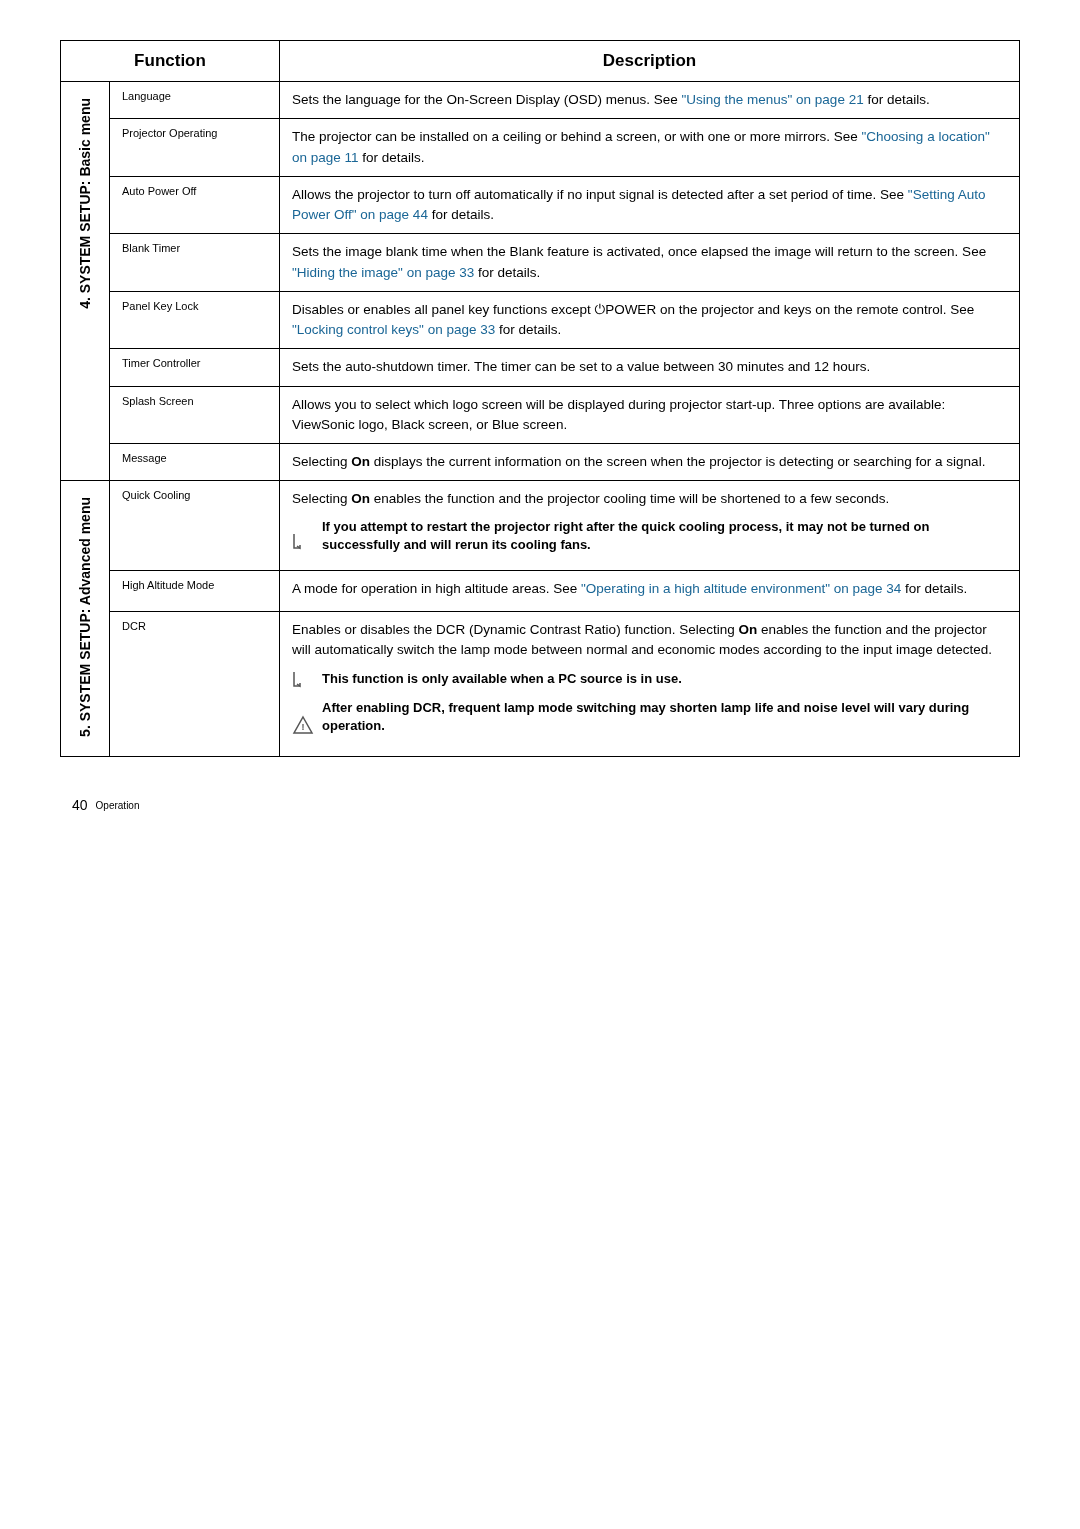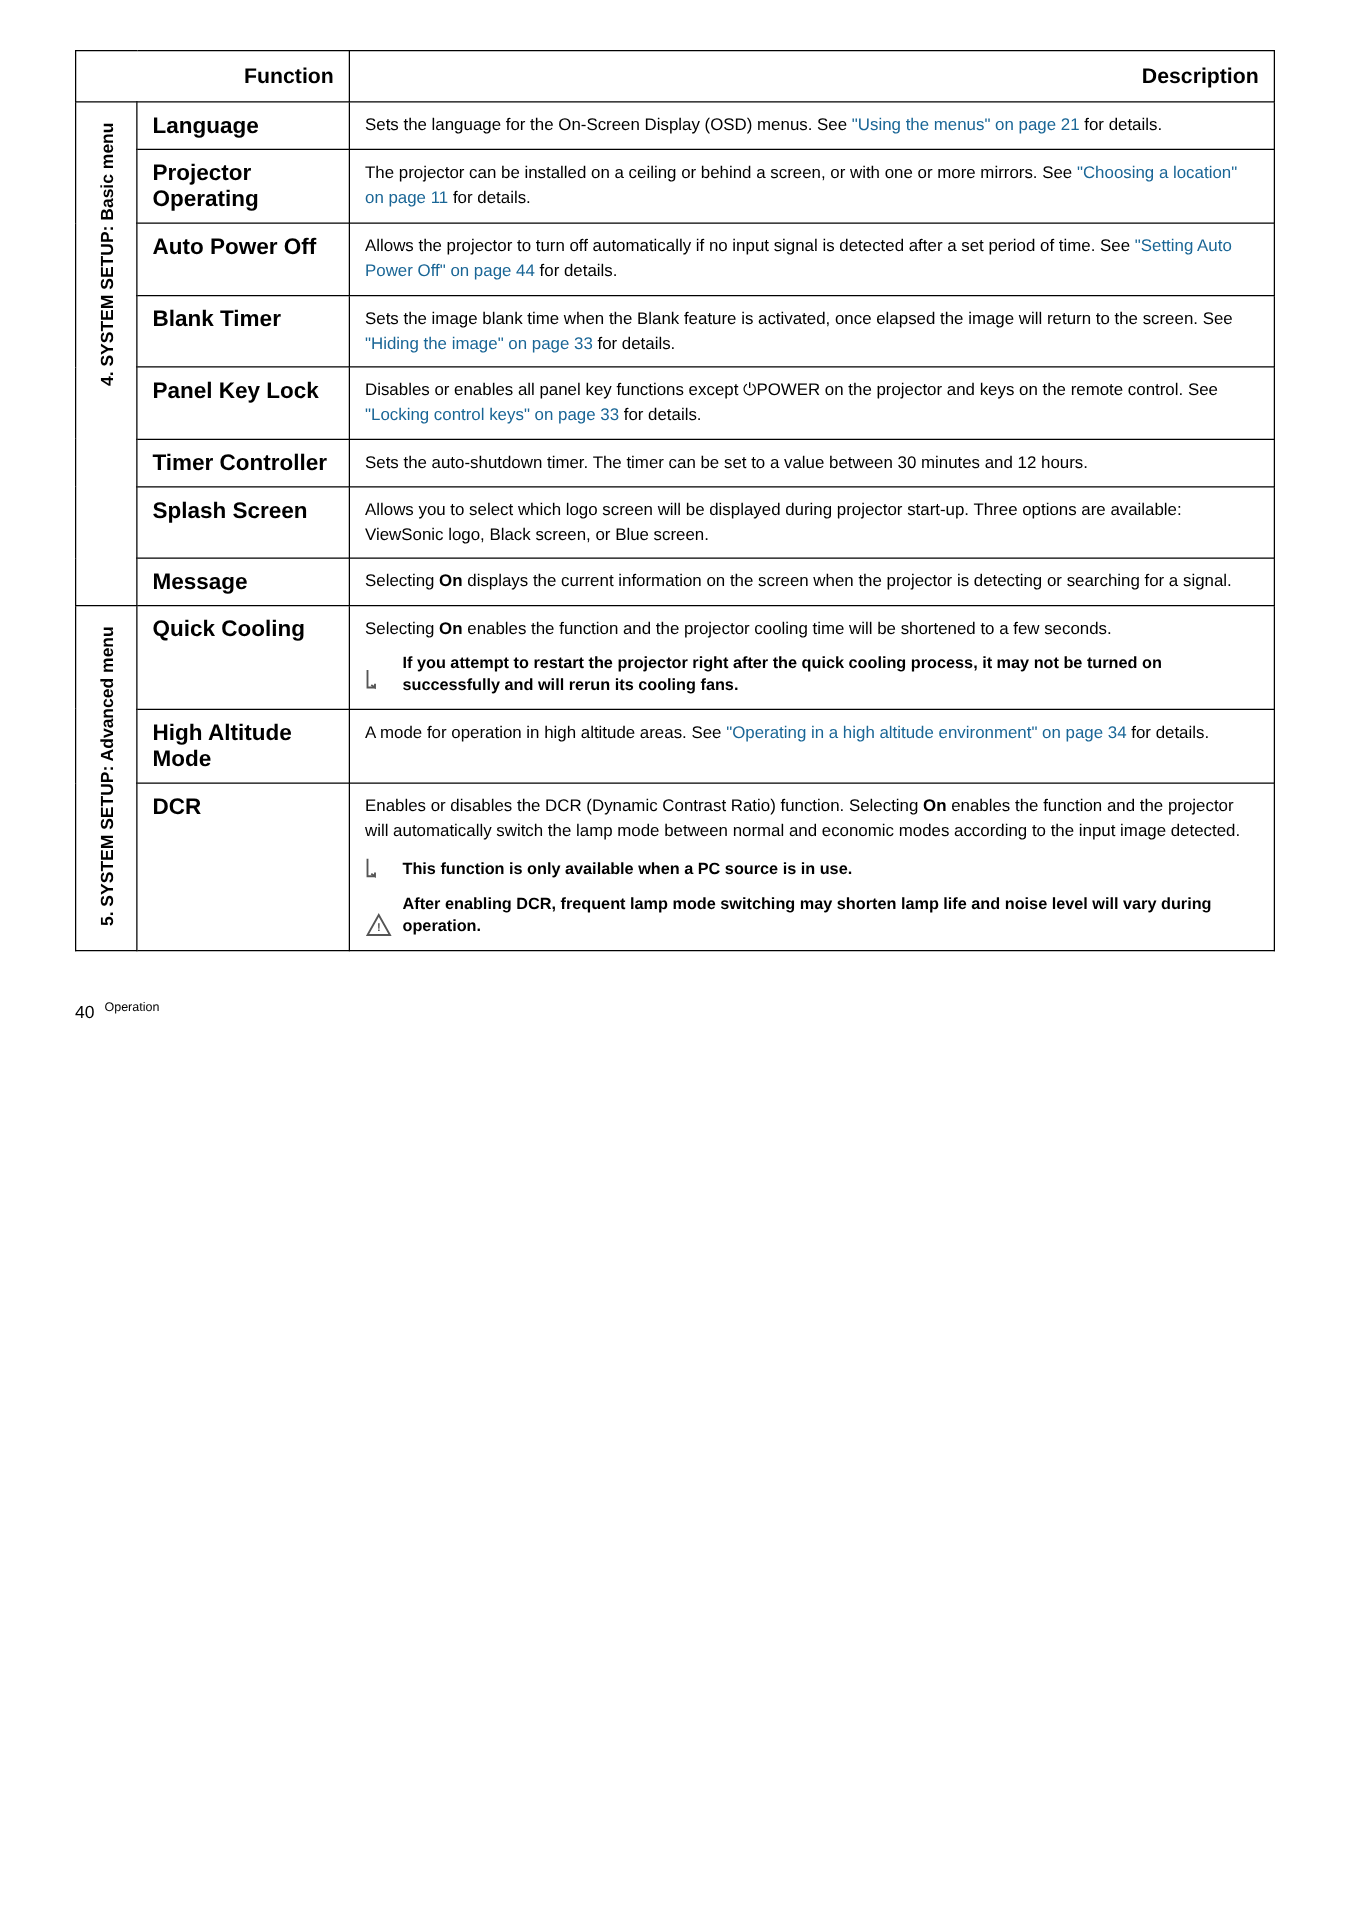--- a/index.html
+++ b/index.html
@@ -26,21 +26,21 @@
     .main-table th, .main-table td {
       border: 1px solid #000;
       padding: 8px 12px;
       vertical-align: top;
     }
 
     .header-row th {
       background: #fff;
       font-size: 17px;
       font-weight: bold;
-      text-align: right;
+      text-align: center;
       padding: 10px 12px;
     }
 
     .section-label-cell {
       width: 38px;
       text-align: center;
       vertical-align: middle;
       padding: 0;
     }
 
@@ -49,22 +49,22 @@
       transform: rotate(180deg);
       font-weight: bold;
       font-size: 14px;
       white-space: nowrap;
       display: inline-block;
       padding: 8px 4px;
     }
 
     .function-cell {
       width: 170px;
-      font-weight: bold;
-      font-size: 18px;
+      font-weight: normal;
+      font-size: 11px;
       vertical-align: middle;
       padding: 10px 14px;
     }
 
     .description-cell {
       font-size: 13.5px;
       line-height: 1.5;
       padding: 10px 14px;
     }
 
@@ -87,23 +87,24 @@
     }
 
     .note-text {
       font-size: 13px;
       font-weight: bold;
       line-height: 1.4;
     }
 
     .footer {
       display: flex;
-      align-items: flex-start;
+      align-items: center;
       margin-top: 30px;
       padding-top: 10px;
+      margin-left: 12px;
     }
 
     .footer-page {
       font-size: 14px;
       margin-right: 8px;
     }
 
     .footer-label {
       font-size: 10px;
     }

